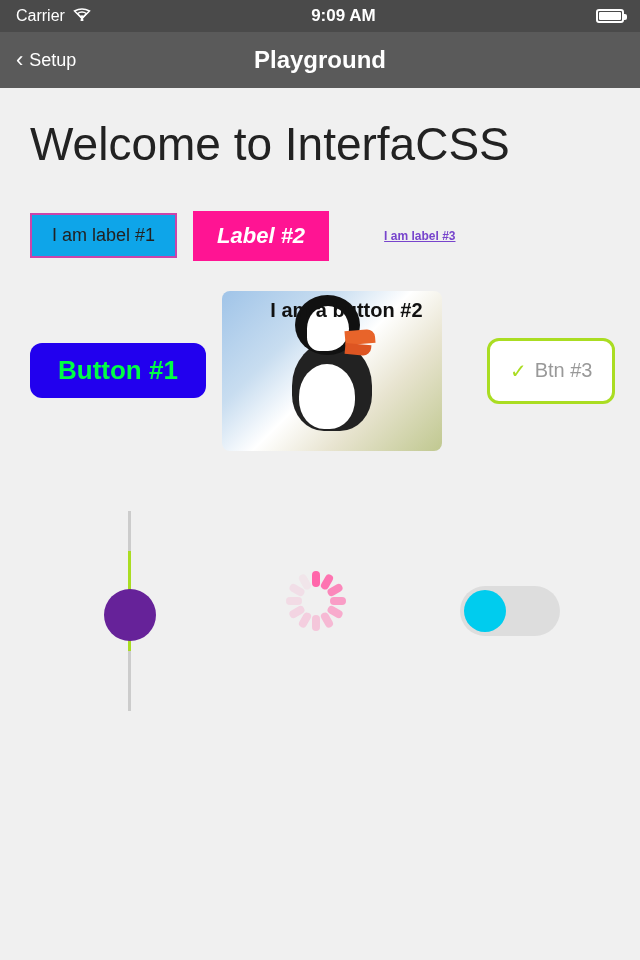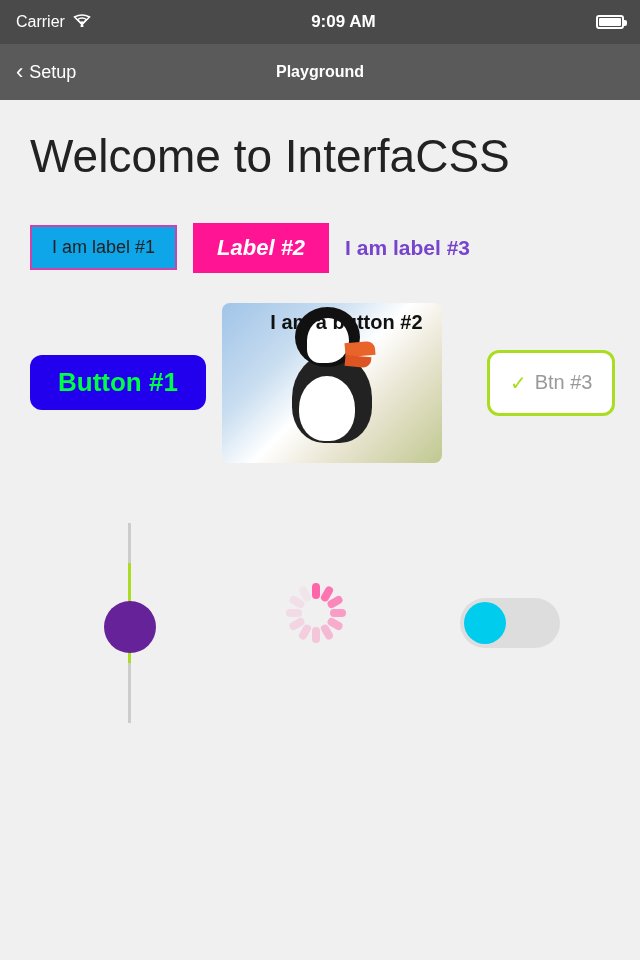--- a/index.html
+++ b/index.html
@@ -8,21 +8,21 @@
       width: 640px;
       height: 960px;
       font-family: -apple-system, 'Helvetica Neue', Arial, sans-serif;
       background: #f0f0f0;
       overflow: hidden;
     }
 
     
     .status-bar {
       width: 640px;
-      height: 44px;
+      height: 32px;
       background: #4a4a4a;
       display: flex;
       align-items: center;
       justify-content: space-between;
       padding: 0 16px;
       color: white;
       font-size: 16px;
       font-weight: 500;
     }
     .status-left { display: flex; align-items: center; gap: 8px; }
@@ -72,21 +72,21 @@
     .nav-back-chevron {
       font-size: 22px;
       color: white;
       margin-right: 2px;
     }
     .nav-title {
       position: absolute;
       left: 50%;
       transform: translateX(-50%);
       color: white;
-      font-size: 16px;
+      font-size: 24px;
       font-weight: 700;
     }
 
     
     .content {
       padding: 30px 30px 0 30px;
     }
 
     .welcome-text {
       font-size: 46px;
@@ -119,23 +119,25 @@
       color: white;
       padding: 12px 24px;
       font-size: 22px;
       font-weight: 900;
       font-style: italic;
       flex: 0 0 auto;
     }
 
     .label3 {
       color: #7744cc;
-      font-size: 21px;
+      font-size: 12px;
       font-weight: 700;
-      flex: 0 0 auto;
+      text-decoration: underline;
+      flex: 0 0 auto;
+      margin-left: 39px;
     }
 
     
     .buttons-row {
       display: flex;
       align-items: center;
       gap: 16px;
       margin-bottom: 50px;
     }
 

